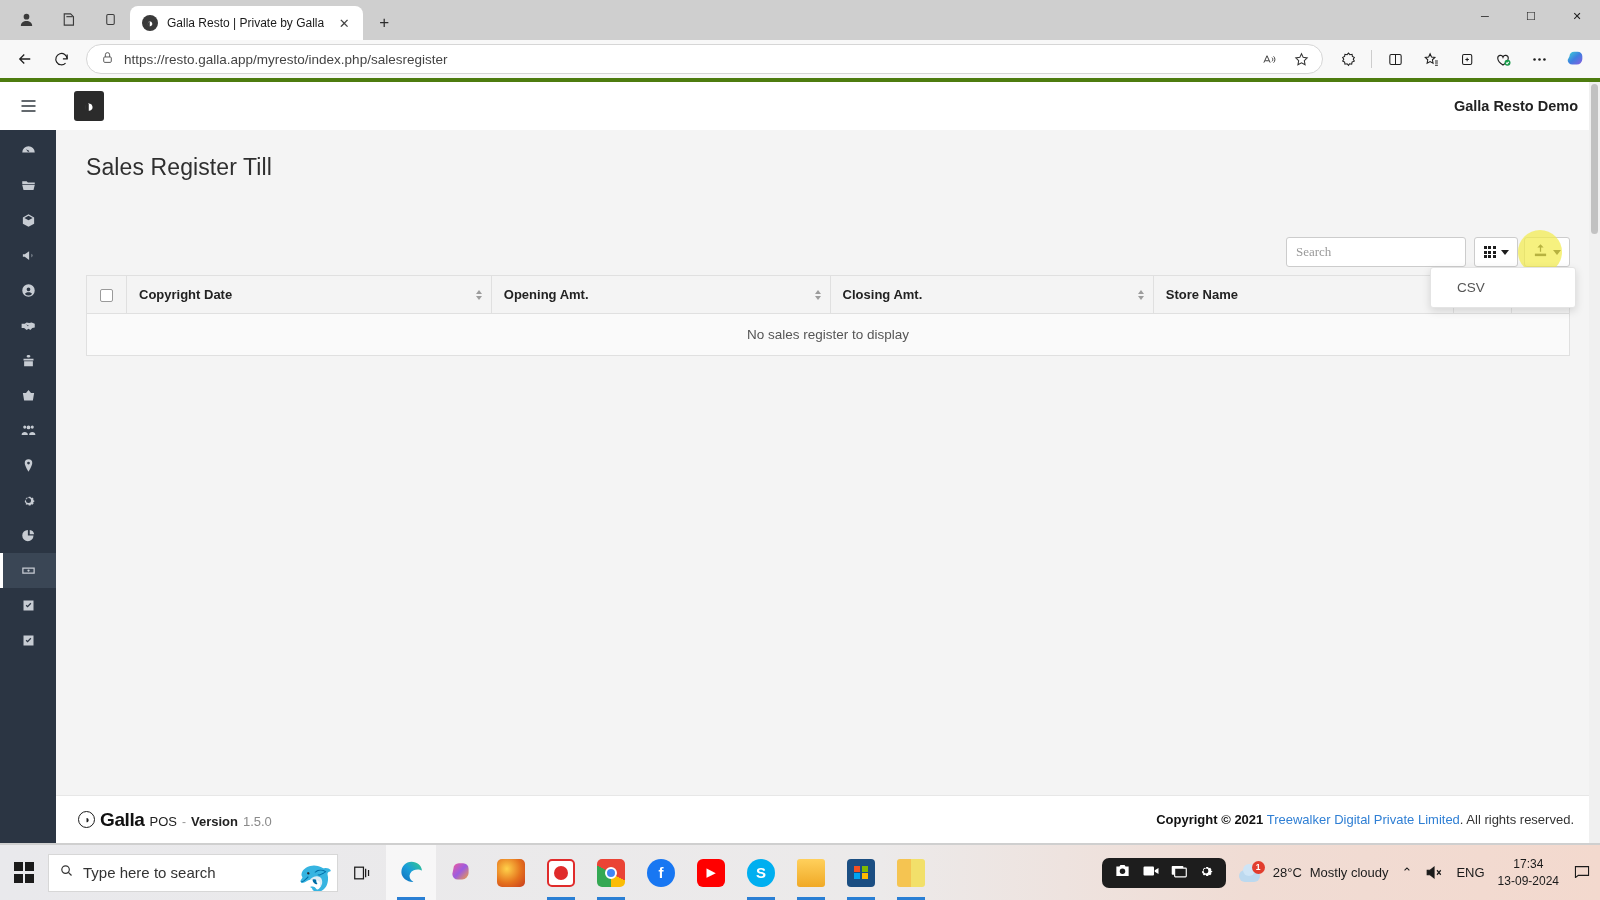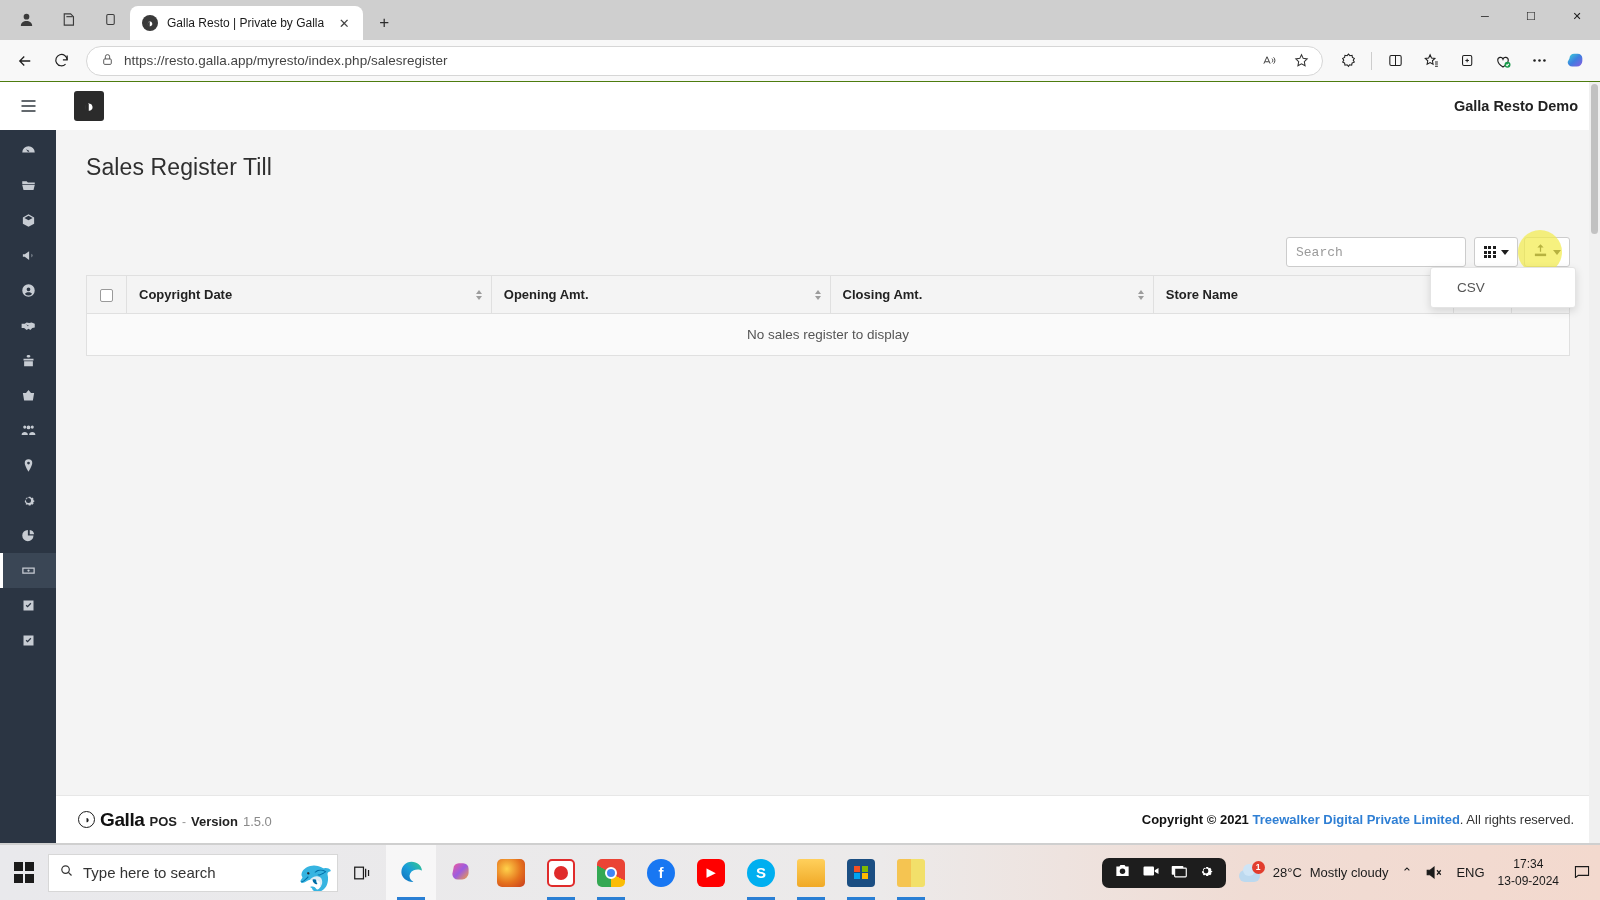--- a/index.html
+++ b/index.html
@@ -46,21 +46,21 @@
   }
   .wincontrols { position: absolute; right: 0; top: 0; display: flex; height: 32px; }
   .wc {
     width: 46px; height: 32px; display: flex; align-items: center; justify-content: center;
     color: #1b1b1b; font-size: 11px;
   }
 
   
   .toolbar {
     height: 42px; background: #f8f8f8; display: flex; align-items: center;
-    padding: 0 8px; gap: 2px; border-bottom: 1px solid #4d7c0f;
+    padding: 0 8px; gap: 2px; border-bottom: 4px solid #4d7c0f;
   }
   .tb-btn {
     width: 34px; height: 32px; border-radius: 5px; display: flex;
     align-items: center; justify-content: center; color: #1f1f1f; flex: none;
   }
   .omnibox {
     flex: 1; height: 30px; background: #fff; border: 1px solid #d6d6d6; border-radius: 15px;
     display: flex; align-items: center; padding: 0 6px 0 14px; margin: 0 6px; gap: 10px;
   }
   .omnibox .url { font-size: 13.5px; color: #444; flex: 1; white-space: nowrap; overflow: hidden; }
@@ -105,21 +105,21 @@
 
   .main { flex: 1; padding: 24px 30px 0 30px; overflow: hidden; }
   .page-title { font-size: 23px; font-weight: 400; color: #2f2f2f; letter-spacing: .1px; }
 
   .table-tools {
     display: flex; justify-content: flex-end; align-items: center;
     margin-top: 56px; gap: 8px; position: relative;
   }
   .search-input {
     width: 180px; height: 30px; border: 1px solid #ccc; background: #fff; border-radius: 3px;
-    padding: 0 9px; font-size: 13px; color: #333; font-family: Liberation Mono, monospace;
+    padding: 0 9px; font-size: 13px; color: #333; font-family: Liberation Serif, serif;
   }
   .search-input::placeholder { color: #9a9a9a; }
   .btn-group { display: flex; }
   .tool-btn {
     height: 30px; min-width: 44px; border: 1px solid #ccc; background: #fff;
     display: flex; align-items: center; justify-content: center; gap: 5px;
     color: #1d1d1d; border-radius: 3px; padding: 0 8px;
   }
   .tool-btn + .tool-btn { margin-left: 6px; }
   .caret {
@@ -168,27 +168,27 @@
     height: 48px; background: #fff; border-top: 1px solid #e7e7e7; flex: none;
     display: flex; align-items: center; justify-content: space-between; padding: 0 26px 0 22px;
   }
   .foot-left { display: flex; align-items: baseline; gap: 5px; }
   .foot-mark {
     width: 17px; height: 17px; border: 1.6px solid #1c1c1c; border-radius: 50%;
     display: inline-flex; align-items: center; justify-content: center;
     font-size: 10px; color: #1c1c1c; align-self: center;
   }
   .brand { font-size: 19px; font-weight: 700; color: #111; letter-spacing: -.4px; }
-  .brand-pos { font-size: 13px; font-weight: 700; color: #222; }
+  .brand-pos { font-size: 13px; font-weight: 400; color: #222; }
   .brand-dash { font-size: 12px; color: #999; }
   .brand-ver { font-size: 13px; font-weight: 700; color: #222; }
   .brand-num { font-size: 13px; color: #8a8a8a; }
   .foot-right { font-size: 13px; color: #333; }
   .foot-right b { color: #111; }
-  .foot-right a { color: #2f7fd4; text-decoration: none; font-weight: 700; }
+  .foot-right a { color: #2f7fd4; text-decoration: none; font-weight: 400; }
 
   .pg-scroll {
     position: absolute; right: 0; top: 0; width: 11px; height: 100%; background: #f0f0f0;
   }
   .pg-scroll i {
     position: absolute; top: 2px; left: 2px; width: 7px; height: 150px;
     background: #c2c2c2; border-radius: 4px; display: block;
   }
 
   

